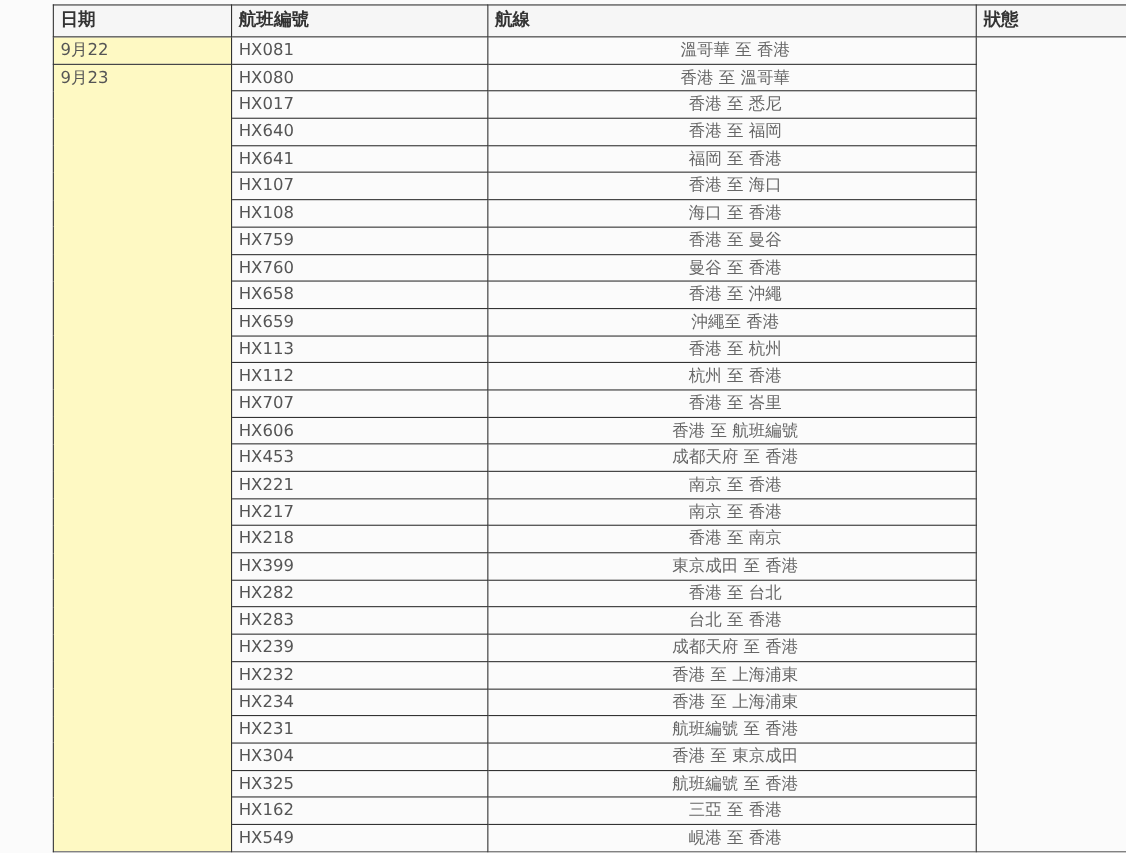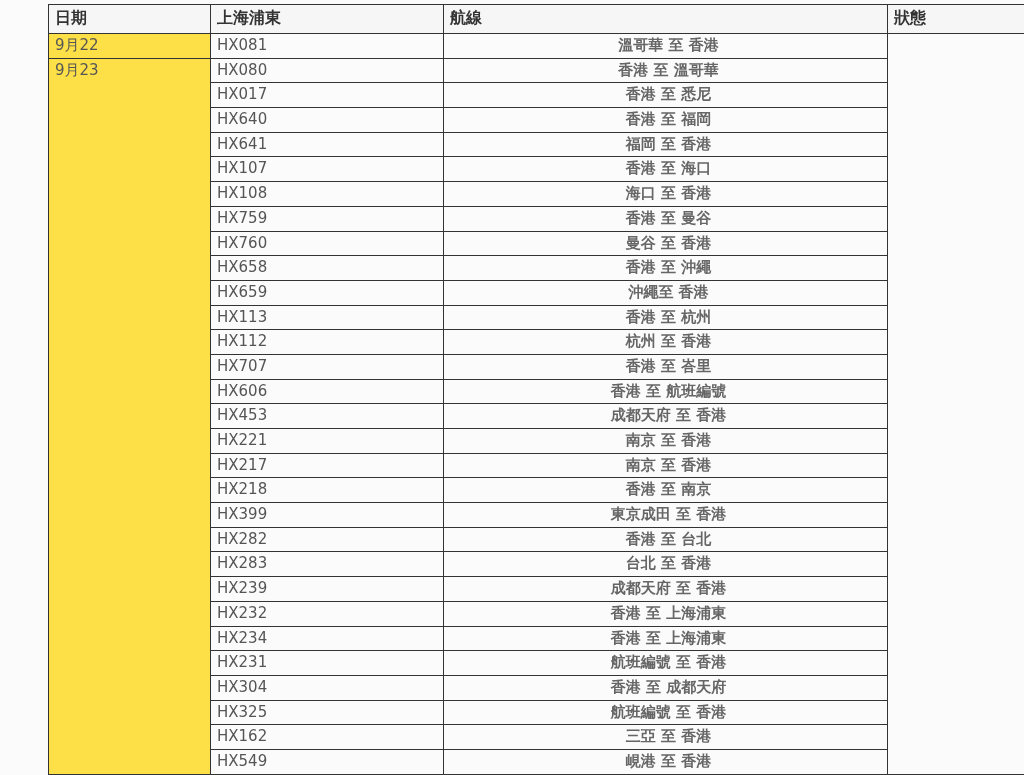--- a/index.html
+++ b/index.html
@@ -31,39 +31,38 @@
     height: 28px;
     line-height: 26px;
     font-size: 16px;
   }
   table.sched tr.data td { border-top-color: #777; }
   td.flight { padding-left: 9px; }
   td.route {
     text-align: center; padding-left: 0;
     font-family: "DejaVu Serif", "Liberation Serif", serif;
     color: #666;
-    font-weight: bold;
   }
-  td.date { background: #fde047; }
+  td.date { background: #fef9c3; }
   td.status { background: #fbfbfb; }
 </style>
 </head>
 <body>
 
 <table class="sched">
   <colgroup>
     <col style="width:162px">
     <col style="width:233px">
     <col style="width:444px">
     <col style="width:165px">
   </colgroup>
   <thead>
     <tr>
       <th>日期</th>
-      <th>上海浦東</th>
+      <th>航班編號</th>
       <th>航線</th>
       <th>狀態</th>
     </tr>
   </thead>
   <tbody id="tbody">
       <tr class="data">
         <td class="date" rowspan="1">9月22</td>
         <td class="flight">HX081</td>
         <td class="route">溫哥華 至 香港</td>
         <td class="status" rowspan="30"></td>
@@ -164,21 +163,21 @@
       <tr class="data">
         <td class="flight">HX234</td>
         <td class="route">香港 至 上海浦東</td>
       </tr>
       <tr class="data">
         <td class="flight">HX231</td>
         <td class="route">航班編號 至 香港</td>
       </tr>
       <tr class="data">
         <td class="flight">HX304</td>
-        <td class="route">香港 至 成都天府</td>
+        <td class="route">香港 至 東京成田</td>
       </tr>
       <tr class="data">
         <td class="flight">HX325</td>
         <td class="route">航班編號 至 香港</td>
       </tr>
       <tr class="data">
         <td class="flight">HX162</td>
         <td class="route">三亞 至 香港</td>
       </tr>
       <tr class="data">

